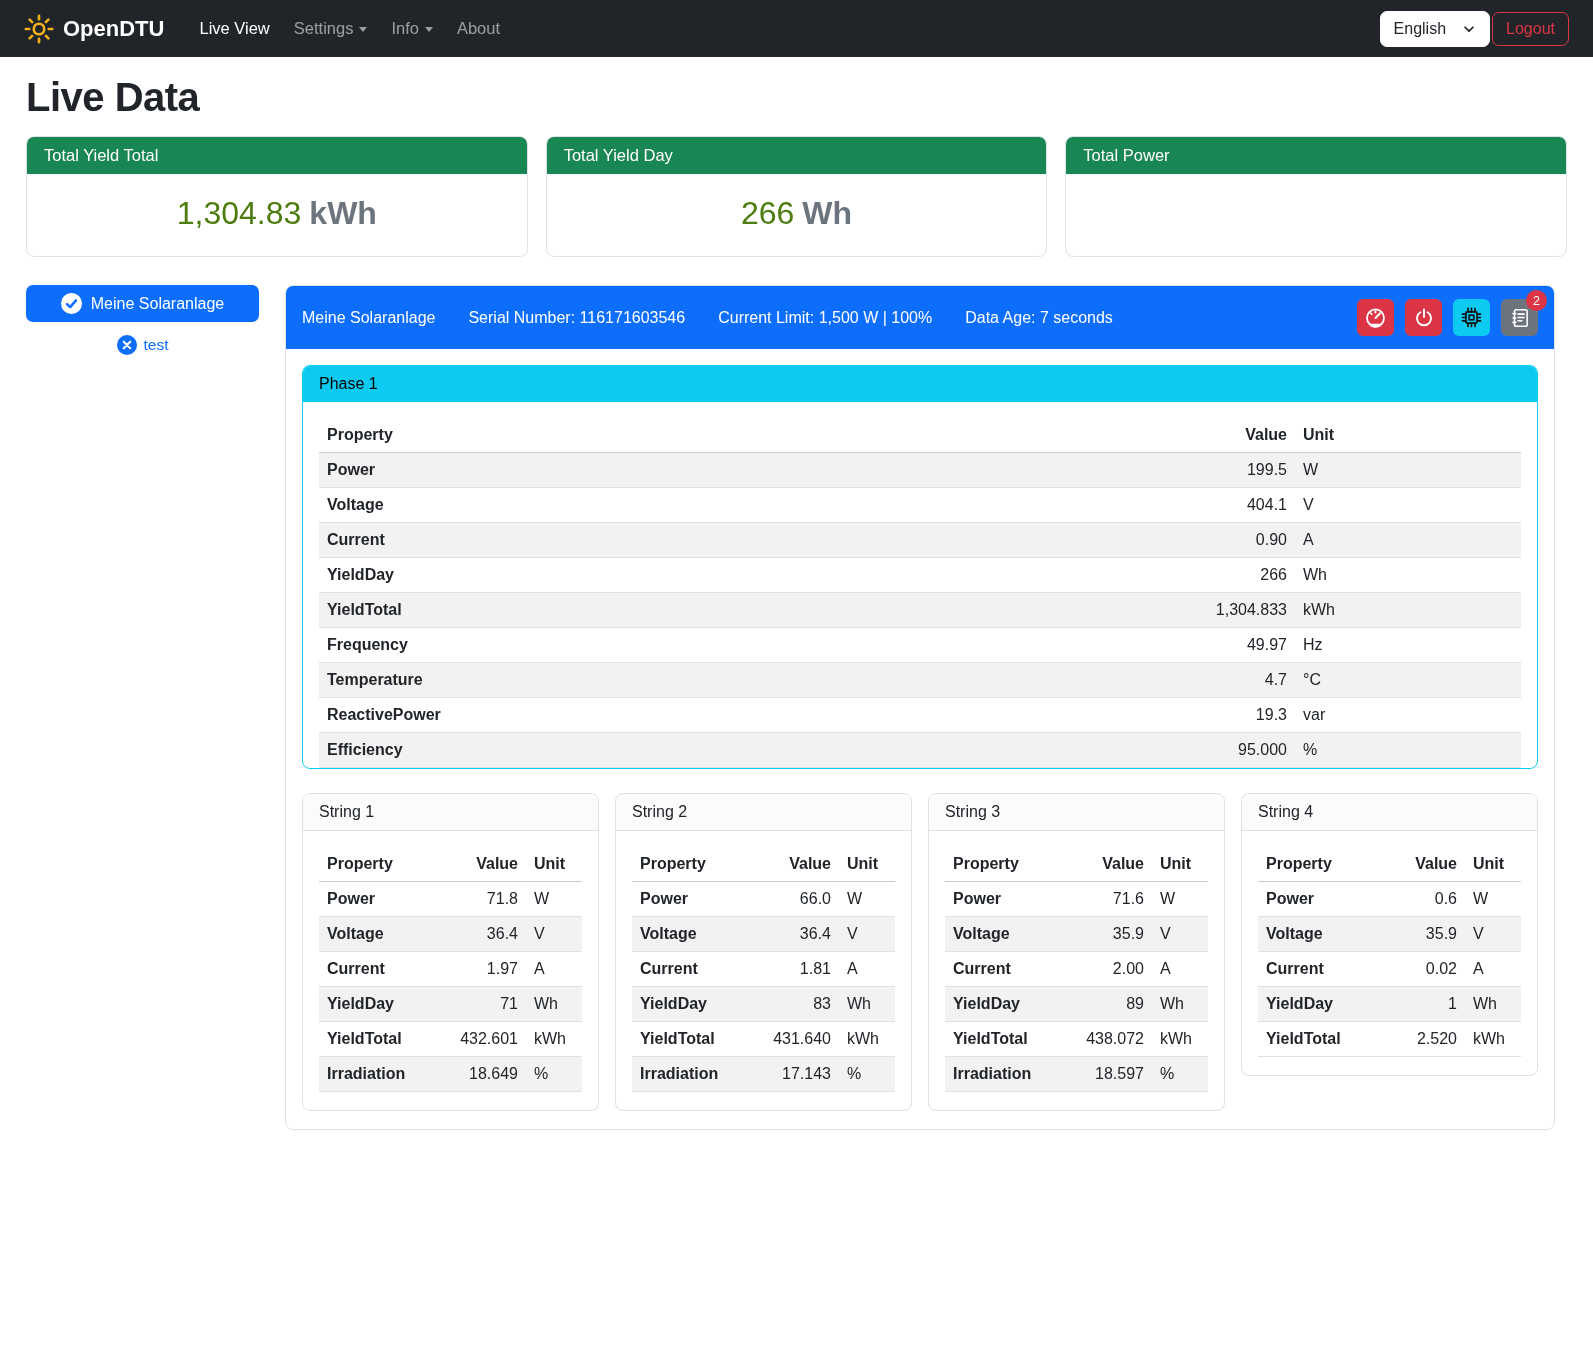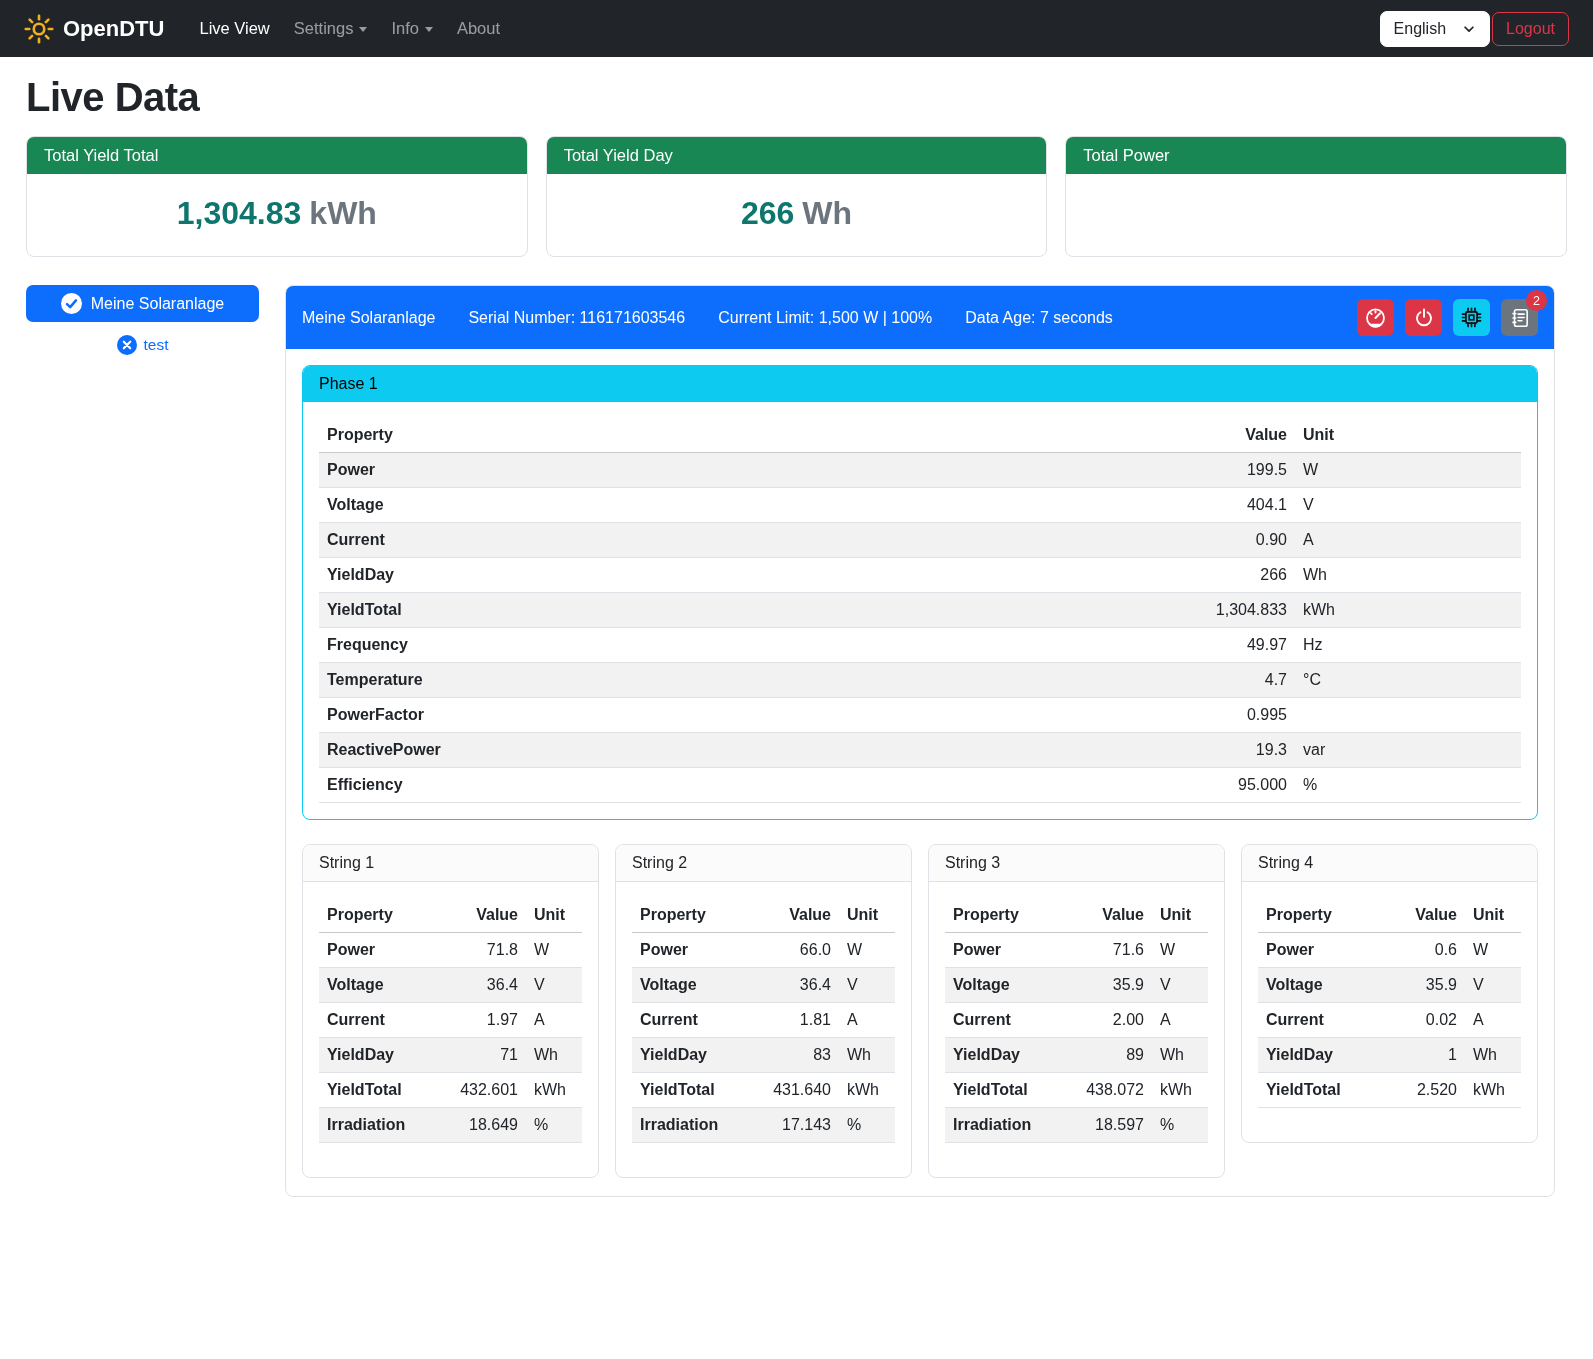--- a/index.html
+++ b/index.html
@@ -46,21 +46,21 @@
   h1.page-title { font-size:40px; font-weight:700; margin:18px 0 16px; letter-spacing:-0.5px; }
 
   .summary-row { display:flex; gap:18px; margin-bottom:28px; }
   .summary-card {
     flex:1; border:1px solid #dee2e6; border-radius:8px; background:#fff; overflow:hidden;
   }
   .summary-card-header {
     background:#198754; color:#ffffff; font-size:16.5px; padding:9px 17px;
   }
   .summary-card-body { text-align:center; padding:21px 10px 24px; font-size:32px; }
-  .summary-value { font-weight:700; color:#0f766e; }
+  .summary-value { font-weight:400; color:#4d7c0f; }
   .summary-unit { font-weight:600; color:#6c757d; margin-left:8px; }
 
   .main-row { display:flex; gap:26px; align-items:flex-start; padding-right:12px; }
 
   
   .sidebar { flex:0 0 233px; }
   .inv-select-btn {
     width:100%; background:#0d6efd; border:none; border-radius:7px;
     color:#fff; font-size:16px; padding:8px 10px; display:flex; align-items:center;
     justify-content:center; gap:9px; cursor:pointer; font-family:inherit;
@@ -92,21 +92,21 @@
     background:#dc3545; color:#fff; border-radius:50%; font-size:12.5px;
     display:flex; align-items:center; justify-content:center; padding:0 4px;
   }
 
   .inv-body { padding:16px; }
 
   .phase-panel { border:1px solid #0dcaf0; border-radius:8px; overflow:hidden; margin-bottom:24px; }
   .phase-header { background:#0dcaf0; color:#000; font-size:16px; padding:9px 16px; }
   .phase-body { padding:16px 16px 0; }
 
-  table.data-table { width:100%; border-collapse:collapse; font-size:16px; margin-bottom:16px; }
+  table.data-table { width:100%; border-collapse:collapse; font-size:16px; }
   table.data-table th, table.data-table td {
     text-align:left; padding:8px; border-bottom:1px solid #dee2e6;
   }
   table.data-table th { font-weight:700; border-bottom-color:#c6cacd; }
   table.data-table td.prop { font-weight:700; }
   table.data-table th.val, table.data-table td.val { text-align:right; }
   .phase-table th.unit, .phase-table td.unit { width:226px; }
   .phase-table th.val,  .phase-table td.val  { width:130px; }
   .string-table th.unit, .string-table td.unit { width:56px; }
   .stripe-odd  tbody tr:nth-child(odd)  td { background:#f2f2f2; }
@@ -317,25 +317,20 @@
                       <td class="prop">Frequency</td>
                       <td class="val">49.97</td>
                       <td class="unit">Hz</td>
                     </tr>
                     <tr>
                       <td class="prop">Temperature</td>
                       <td class="val">4.7</td>
                       <td class="unit">°C</td>
                     </tr>
                     <tr>
-                      <td class="prop">PowerFactor</td>
-                      <td class="val">0.995</td>
-                      <td class="unit"></td>
-                    </tr>
-                    <tr>
                       <td class="prop">ReactivePower</td>
                       <td class="val">19.3</td>
                       <td class="unit">var</td>
                     </tr>
                     <tr>
                       <td class="prop">Efficiency</td>
                       <td class="val">95.000</td>
                       <td class="unit">%</td>
                     </tr>
                   </tbody>

